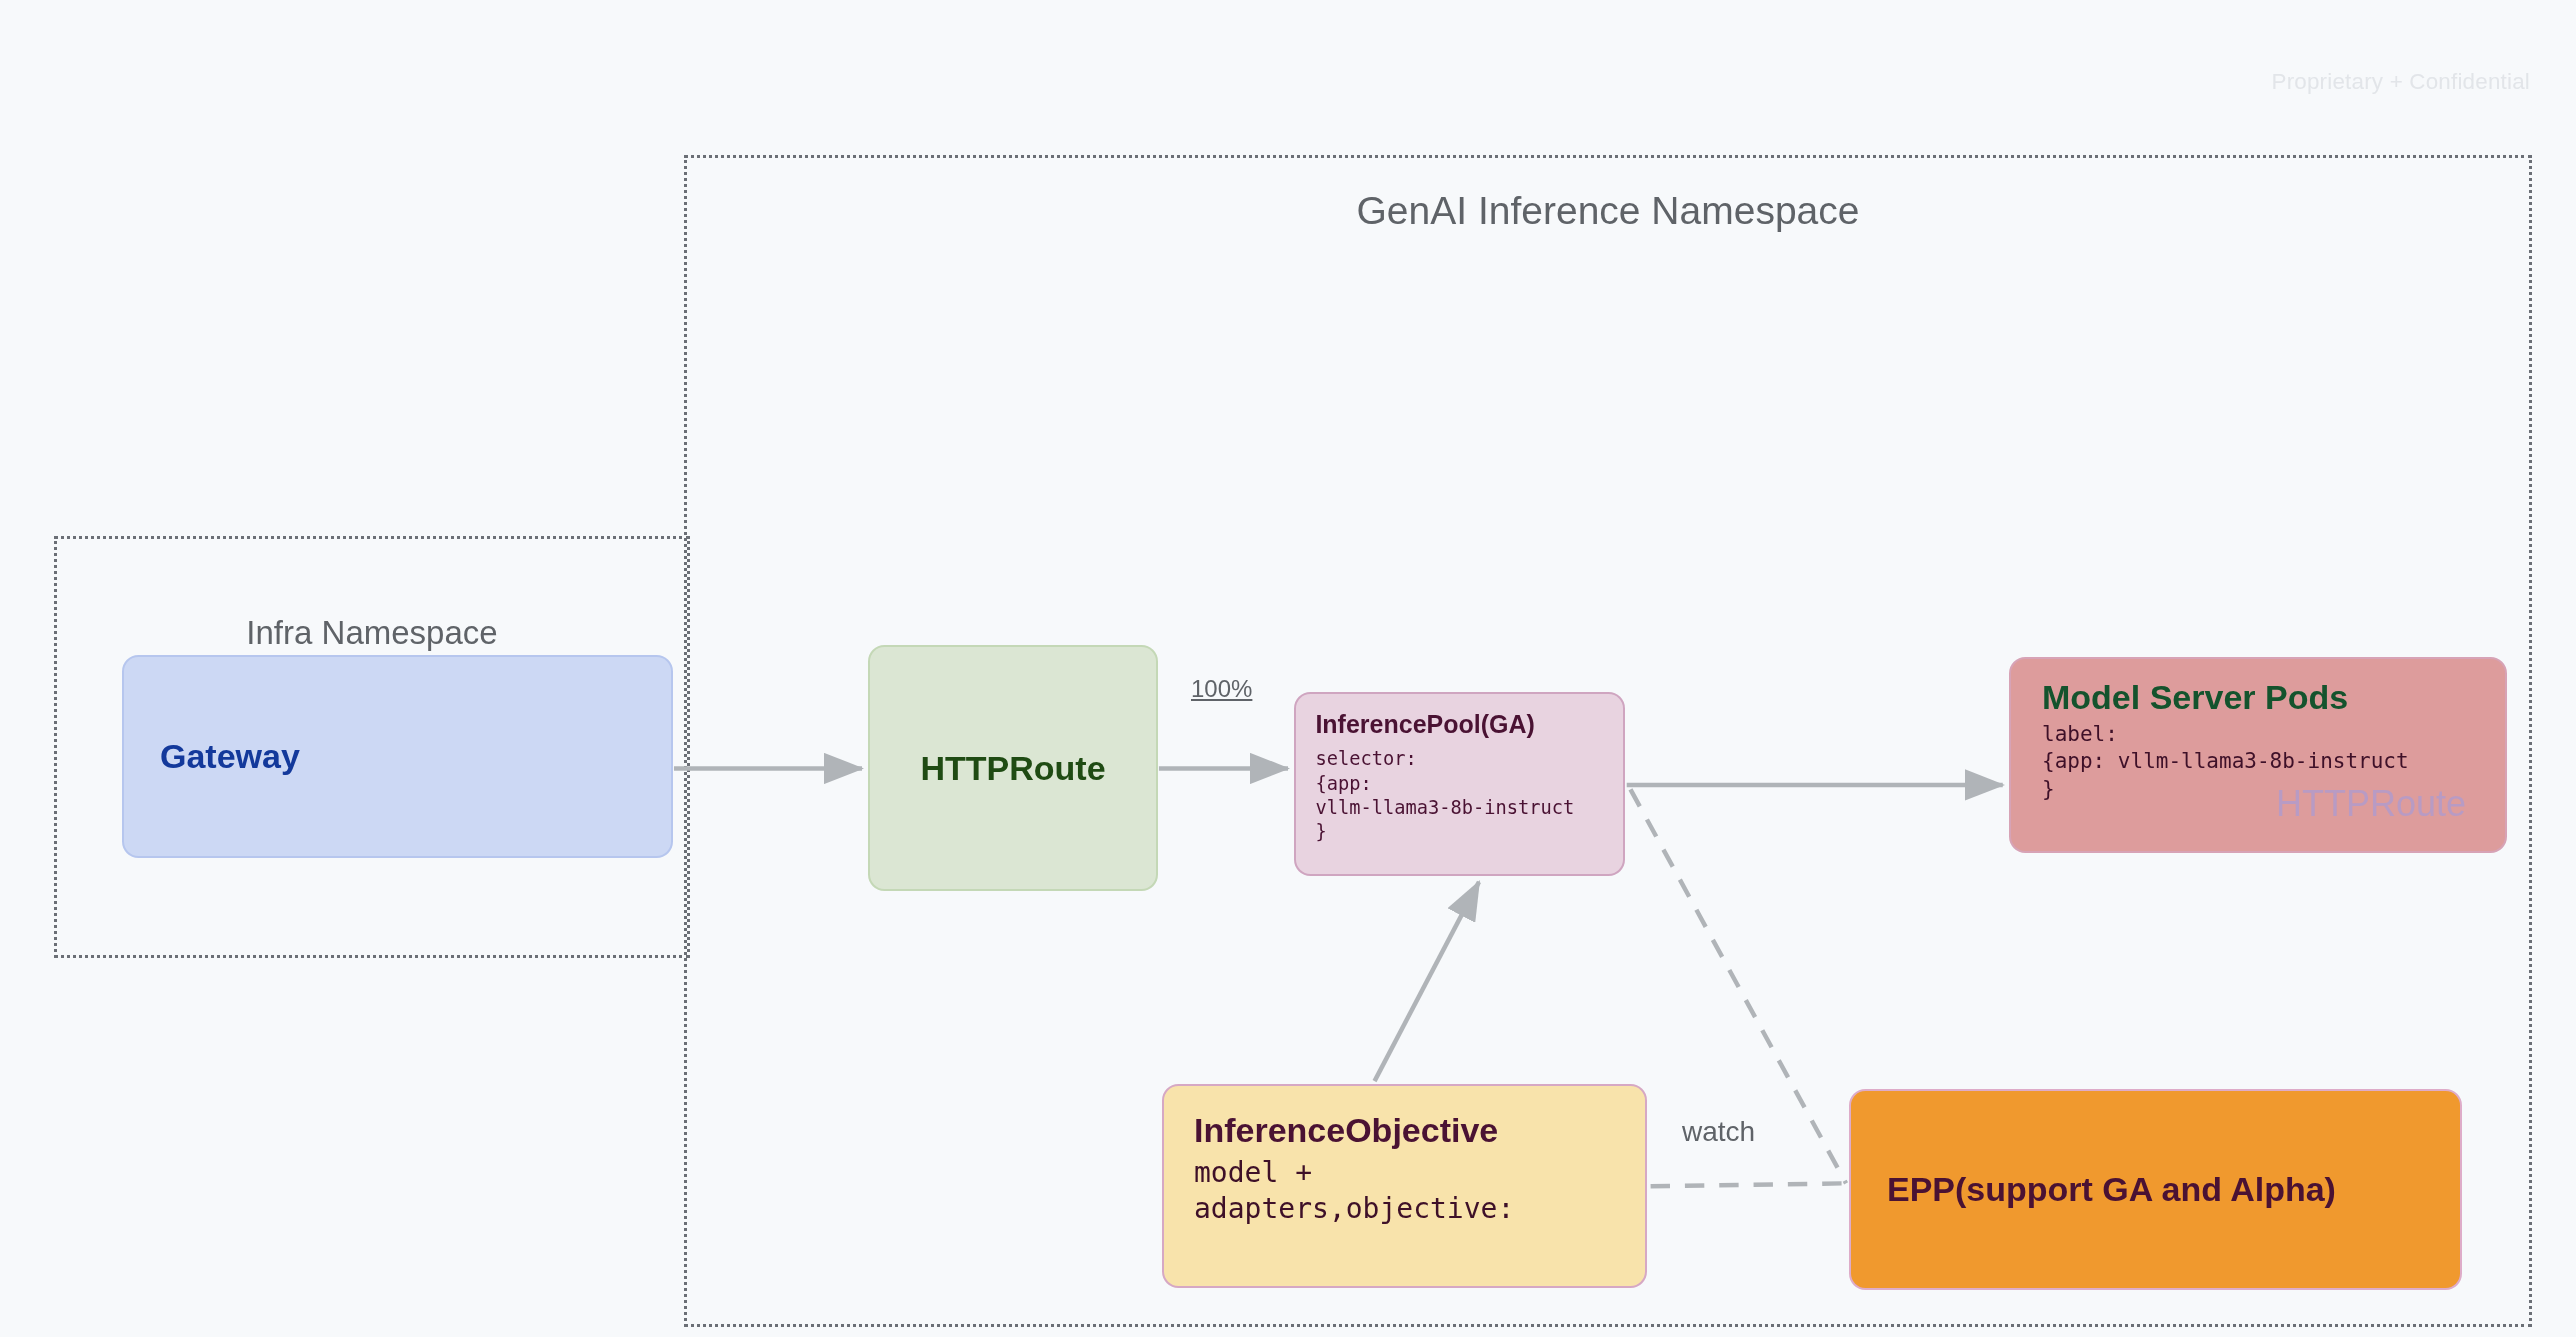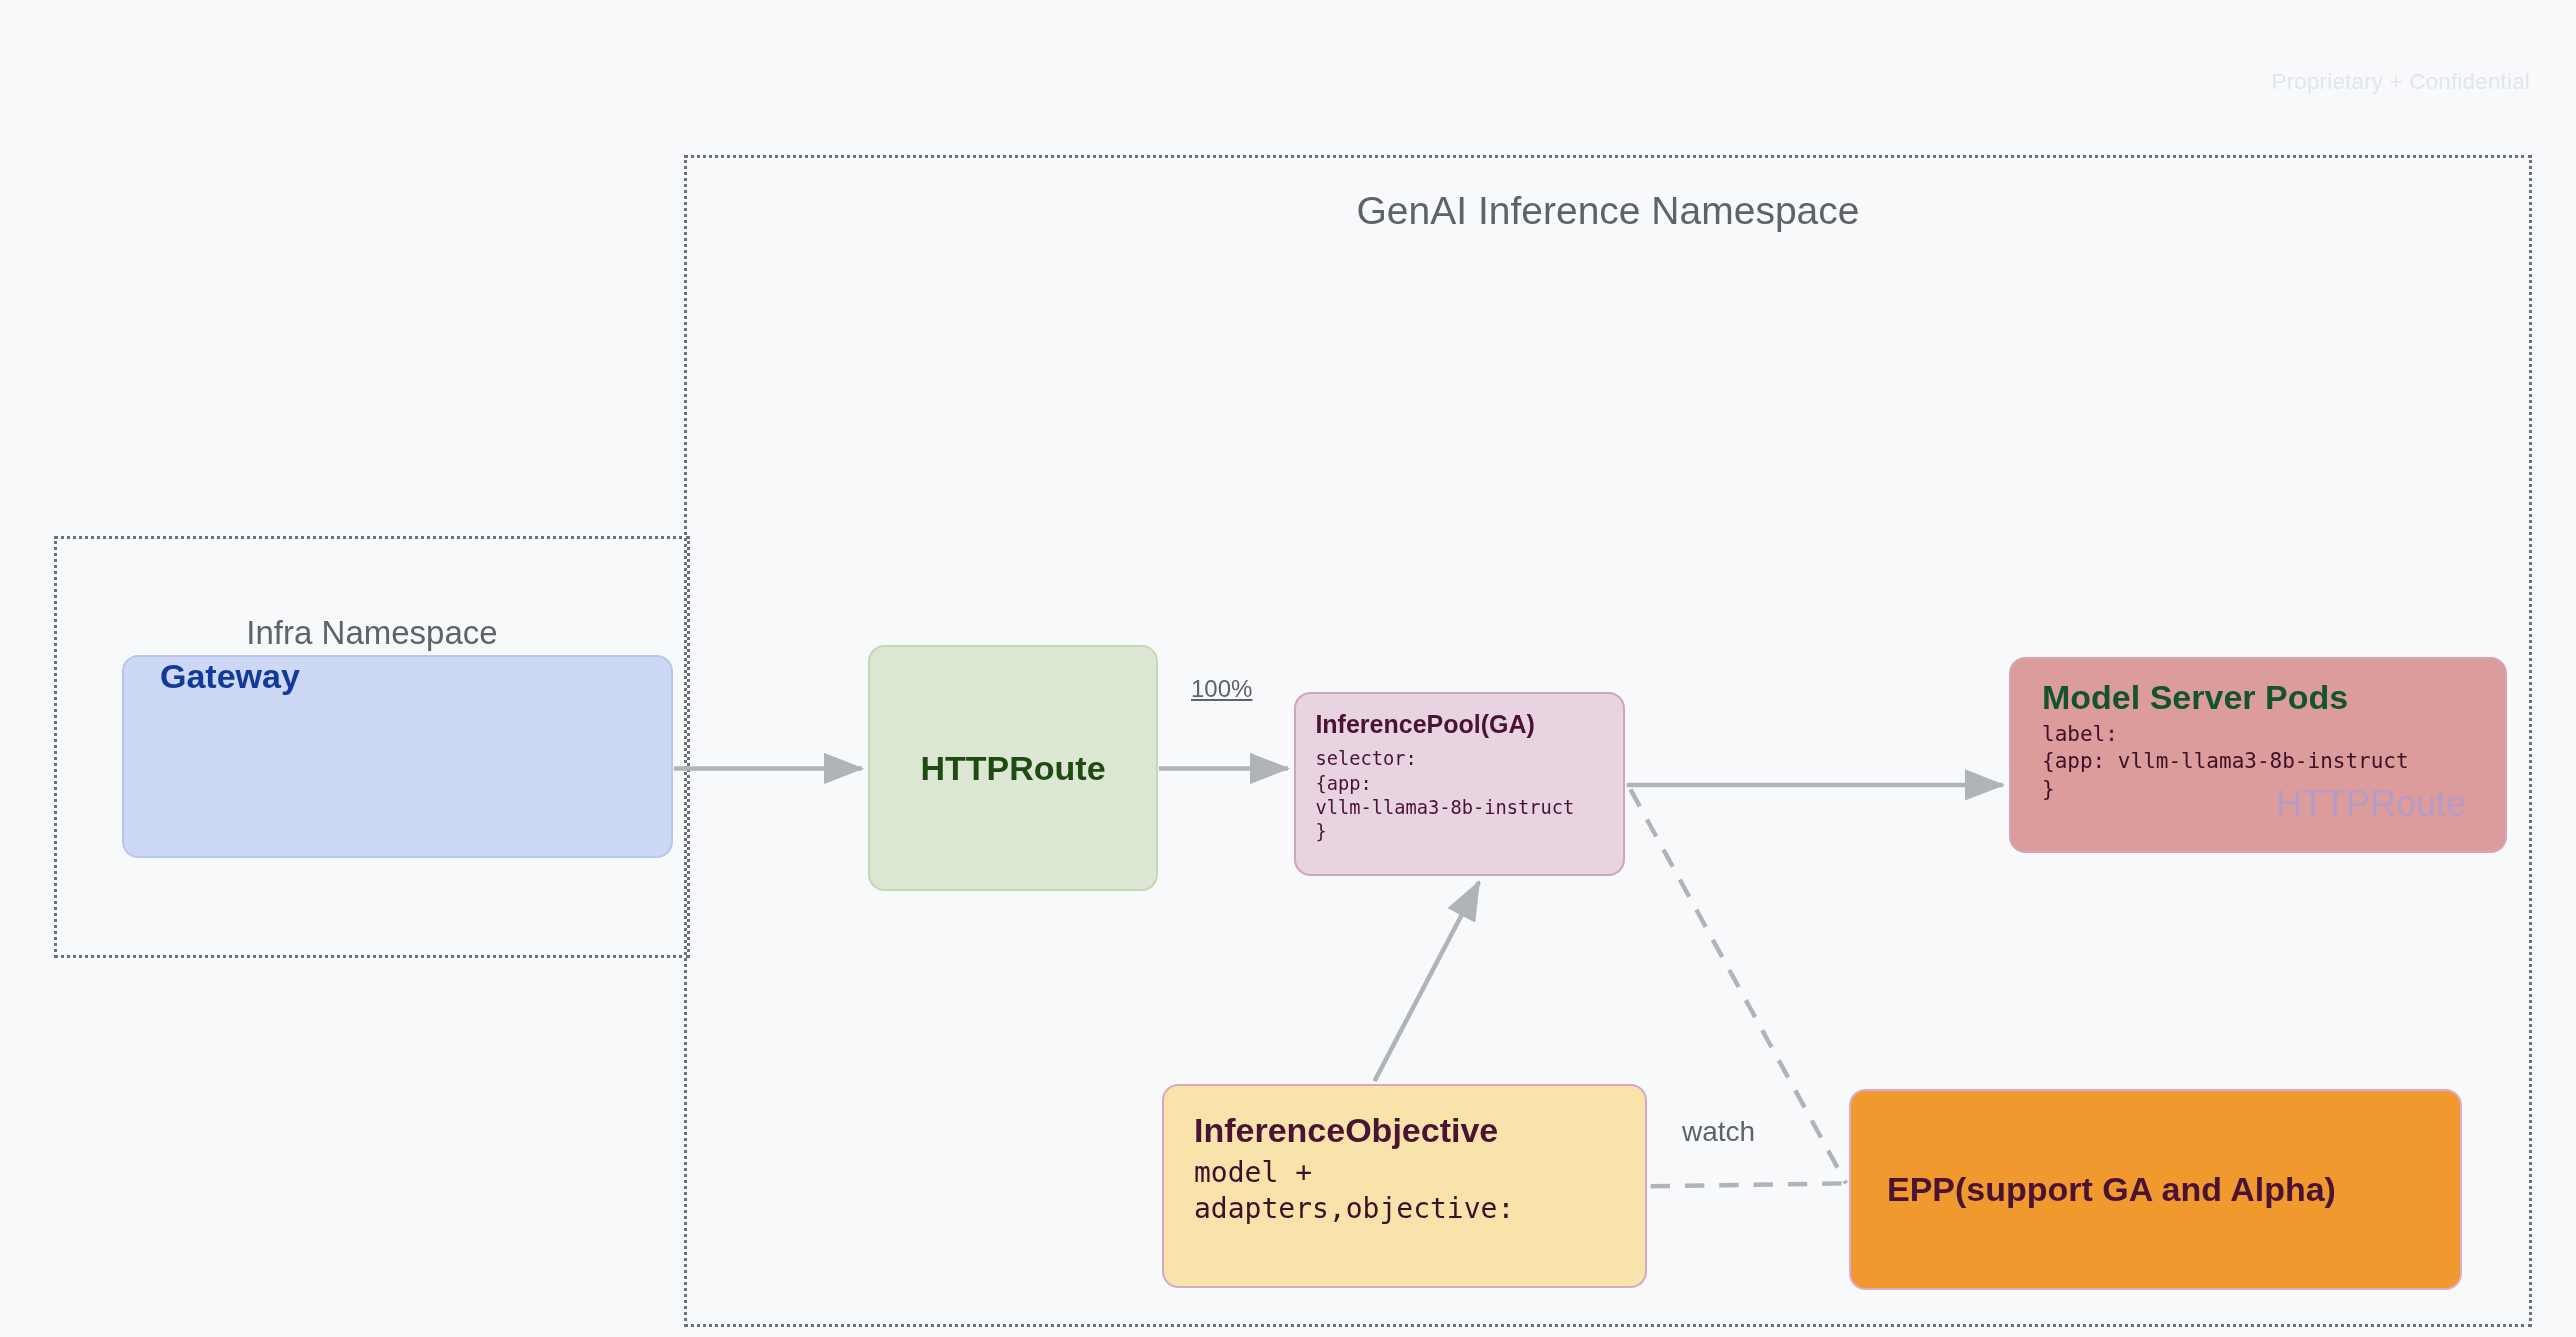--- a/index.html
+++ b/index.html
@@ -81,21 +81,21 @@
   }
   
   #node-gateway {
     left: 122px;
     top: 655px;
     width: 551px;
     height: 203px;
     background: #ccd8f4;
     border: 2.2px solid #b6c6ee;
     display: flex;
-    align-items: flex-start;
+    align-items: center;
   }
   #node-gateway .title {
     color: #13399b;
     font-size: 34px;
     padding-left: 36px;
   }
   
   #node-httproute {
     left: 868px;
     top: 645px;

